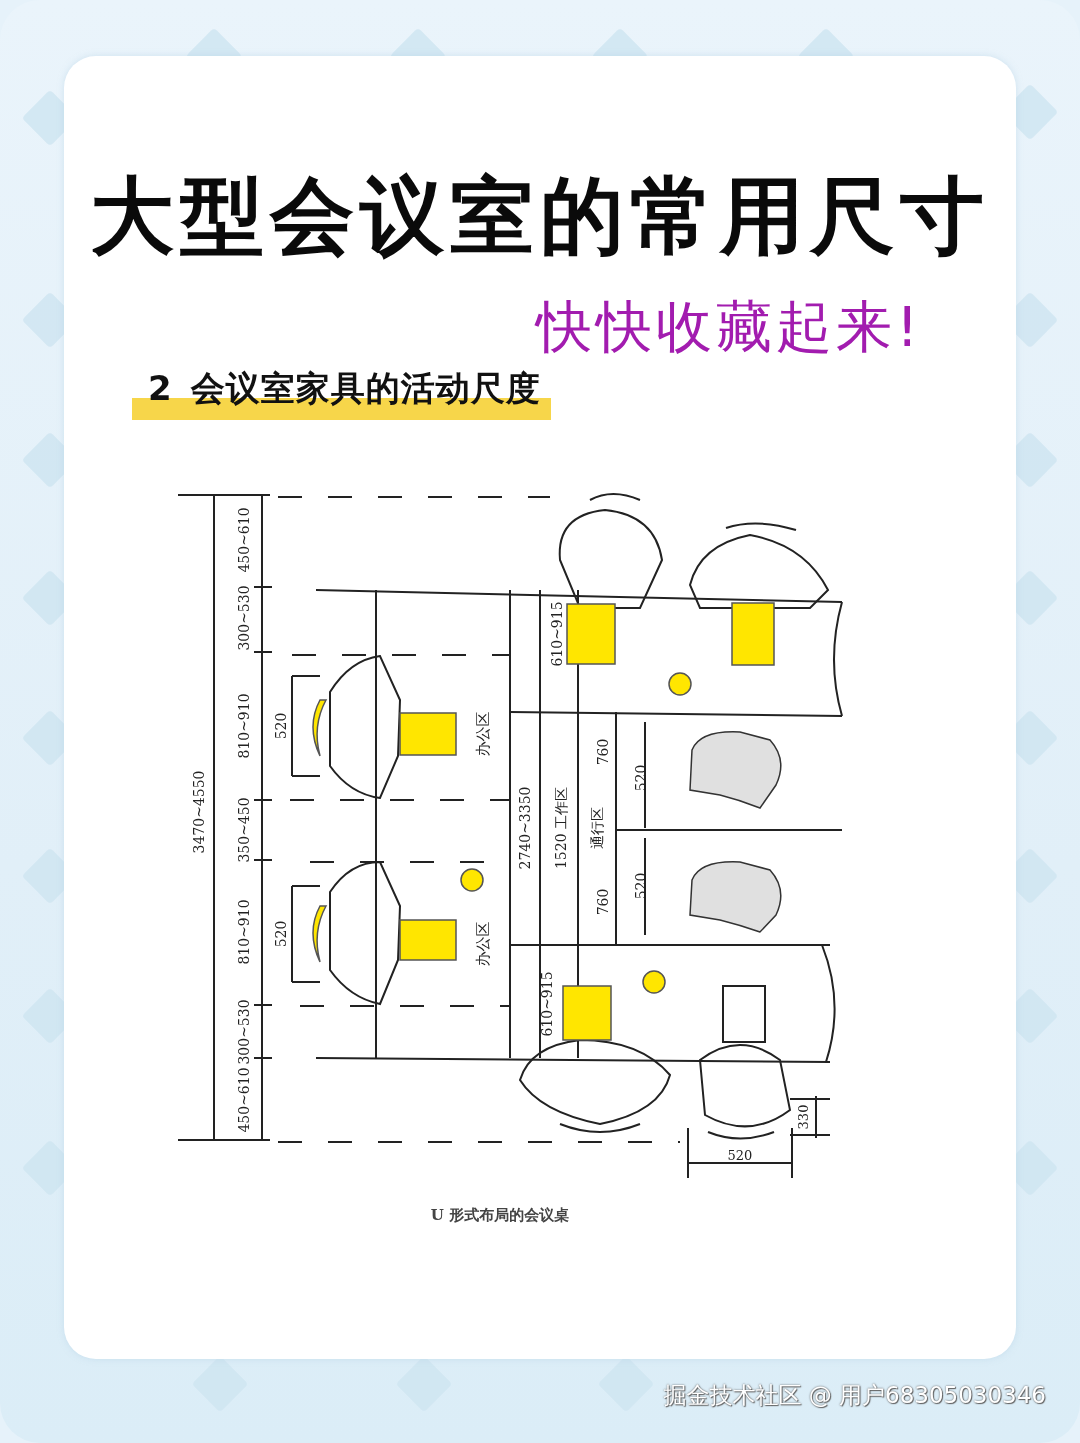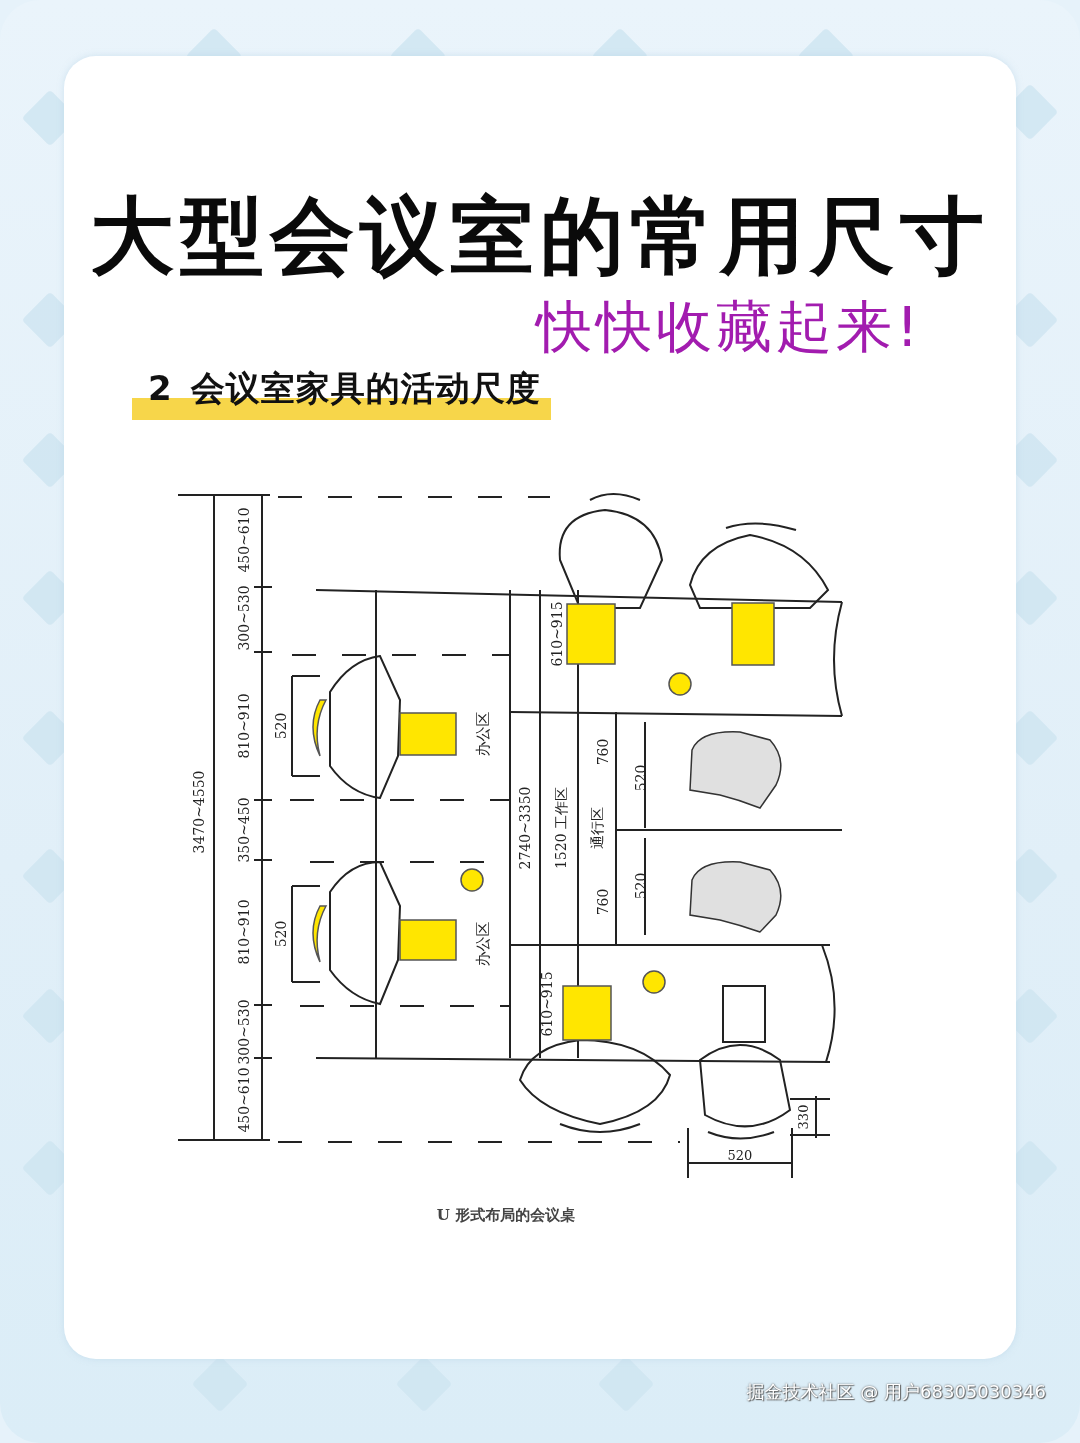--- a/index.html
+++ b/index.html
@@ -21,45 +21,43 @@
   }
   .card {
     position: absolute; left: 64px; top: 56px; width: 952px; height: 1303px;
     background: #ffffff; border-radius: 32px;
     box-shadow: 0 0 6px rgba(180,210,230,0.5);
   }
   .title {
     position: absolute; left: 0; top: 160px; width: 1080px; text-align: center;
     font-size: 84px; font-weight: bold; color: #0a0a0a; letter-spacing: 6px;
     font-family: "DejaVu Sans", sans-serif;
-    margin-top: 20px;
   }
   .subtitle {
     position: absolute; left: 536px; top: 290px;
     font-size: 56px; font-weight: normal; color: #a21caf; letter-spacing: 4px;
     font-family: "DejaVu Sans", sans-serif;
   }
   .section {
     position: absolute; left: 132px; top: 366px;
     font-size: 34px; font-weight: bold; color: #111; letter-spacing: 1px;
     font-family: "DejaVu Sans", sans-serif;
     padding: 0 10px 8px 16px;
     background: linear-gradient(180deg, transparent 0%, transparent 60%, #f7d64a 60%, #f7d64a 100%);
   }
   .section .num { margin-right: 18px; }
   .diagram { position: absolute; left: 0; top: 0; width: 1080px; height: 1443px; }
   .caption {
     position: absolute; left: 0; top: 1206px; width: 1000px; text-align: center;
     font-size: 15px; font-weight: bold; color: #444;
     font-family: "DejaVu Serif", serif;
-    padding-left: 6px;
   }
   .watermark {
     position: absolute; right: 34px; top: 1380px;
-    font-size: 18px; color: #ffffff;
+    font-size: 23px; color: #ffffff;
     text-shadow: 0 0 2px #555, 1px 1px 1px #666;
     font-family: "DejaVu Sans", sans-serif;
   }
   svg text { font-family: "DejaVu Serif", "Liberation Serif", serif; fill: #222; }
 </style>
 </head>
 <body>
 
 <div class="bg-frame"></div>
 

